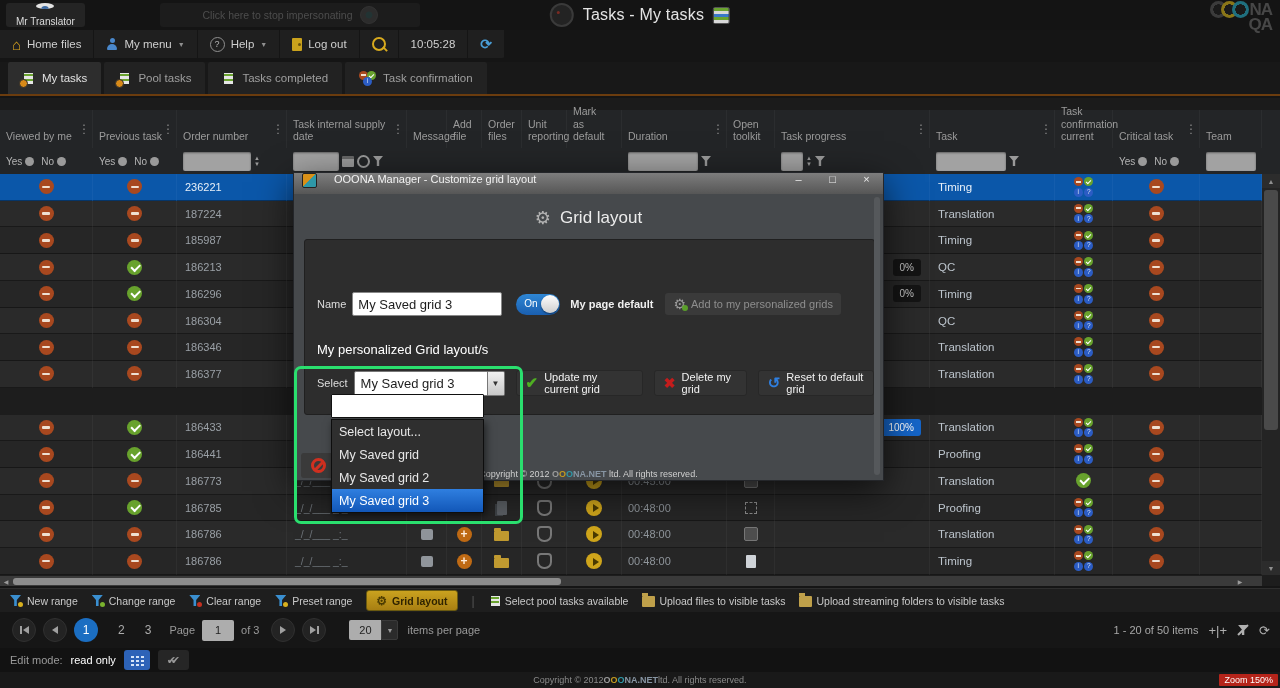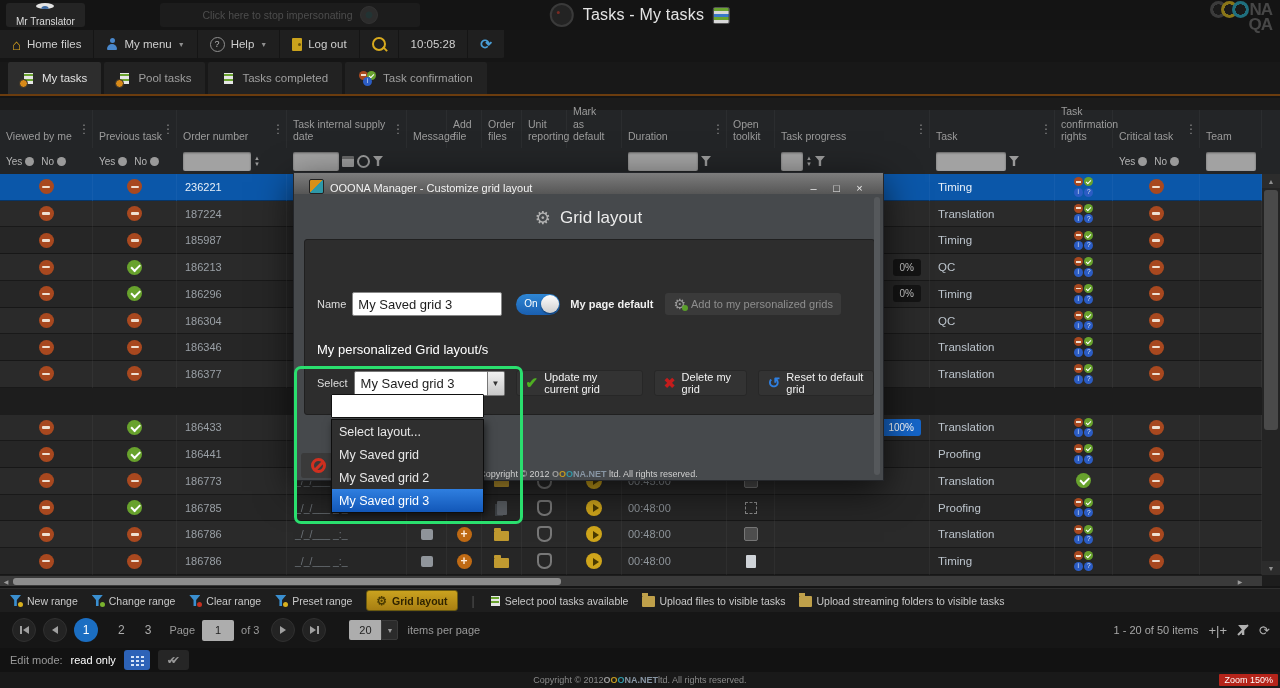--- a/index.html
+++ b/index.html
@@ -128,21 +128,21 @@
   .vscroll .thumb{position:absolute;left:2px;top:16px;width:14px;height:240px;background:#4a4a4a;border-radius:3px;}
   .hscroll{position:absolute;left:0;top:478px;width:1262px;height:10px;background:#3a3a3a;display:flex;align-items:center;}
   .hscroll .arr{width:12px;font-size:6px;color:#9a9a9a;text-align:center;}
   .hscroll .thumb{position:absolute;left:13px;top:1.5px;width:548px;height:7px;background:#8c8c8c;border-radius:3px;}
   .hscroll .arr.r{position:absolute;right:16px;}
 
   
   .modal{position:absolute;left:293px;top:172px;width:591px;height:309px;background:#46494c;z-index:10;
          border:1px solid #24262a;box-shadow:0 10px 34px rgba(0,0,0,.65);box-sizing:border-box;}
   .mtitle{position:absolute;left:0;top:0;width:100%;height:21px;background:linear-gradient(#7d7d7d,#565656);
-          display:flex;align-items:flex-end;gap:6px;padding:0 15px;box-sizing:border-box;}
+          display:flex;align-items:flex-start;gap:17px;padding:0 8px;box-sizing:border-box;}
   .ooona-ic{width:13px;height:13px;border:1px solid #222;border-radius:2px;
     background:linear-gradient(135deg,#d89018 50%,#2e98a8 50%);}
   .mtitletxt{flex:1;font-size:11px;color:#f2f2f2;}
   .winbtn{color:#ececec;font-size:11px;width:17px;text-align:center;}
   .mhead{position:absolute;left:0;top:34px;width:100%;display:flex;align-items:center;justify-content:center;gap:9px;}
   .mhead .g{font-size:18px;color:#b2b2b2;}
   .mhead .t{font-size:17px;color:#ececec;}
   .mpanel{position:absolute;left:10px;top:66px;width:569px;height:174px;background:#2d2d2d;border:1px solid #202020;
           border-radius:3px;}
   .msec{position:absolute;left:12px;font-size:13px;color:#fff;}
@@ -380,21 +380,21 @@
         </div>
         <div class="hcell" style="left: 775px; width: 155px;">
           <span class="hlabel">Task progress</span>
           <span class="hmenu">⋮</span>
         </div>
         <div class="hcell" style="left: 930px; width: 125px;">
           <span class="hlabel">Task</span>
           <span class="hmenu">⋮</span>
         </div>
         <div class="hcell" style="left: 1055px; width: 58px;">
-          <span class="hlabel">Task confirmation rights</span>
+          <span class="hlabel">Task confirmation current</span>
         </div>
         <div class="hcell" style="left: 1113px; width: 87px;">
           <span class="hlabel">Critical task</span>
           <span class="hmenu">⋮</span>
         </div>
         <div class="hcell" style="left: 1200px; width: 62px;">
           <span class="hlabel">Team</span>
         </div>
       </div>
     <div class="filterrow">

